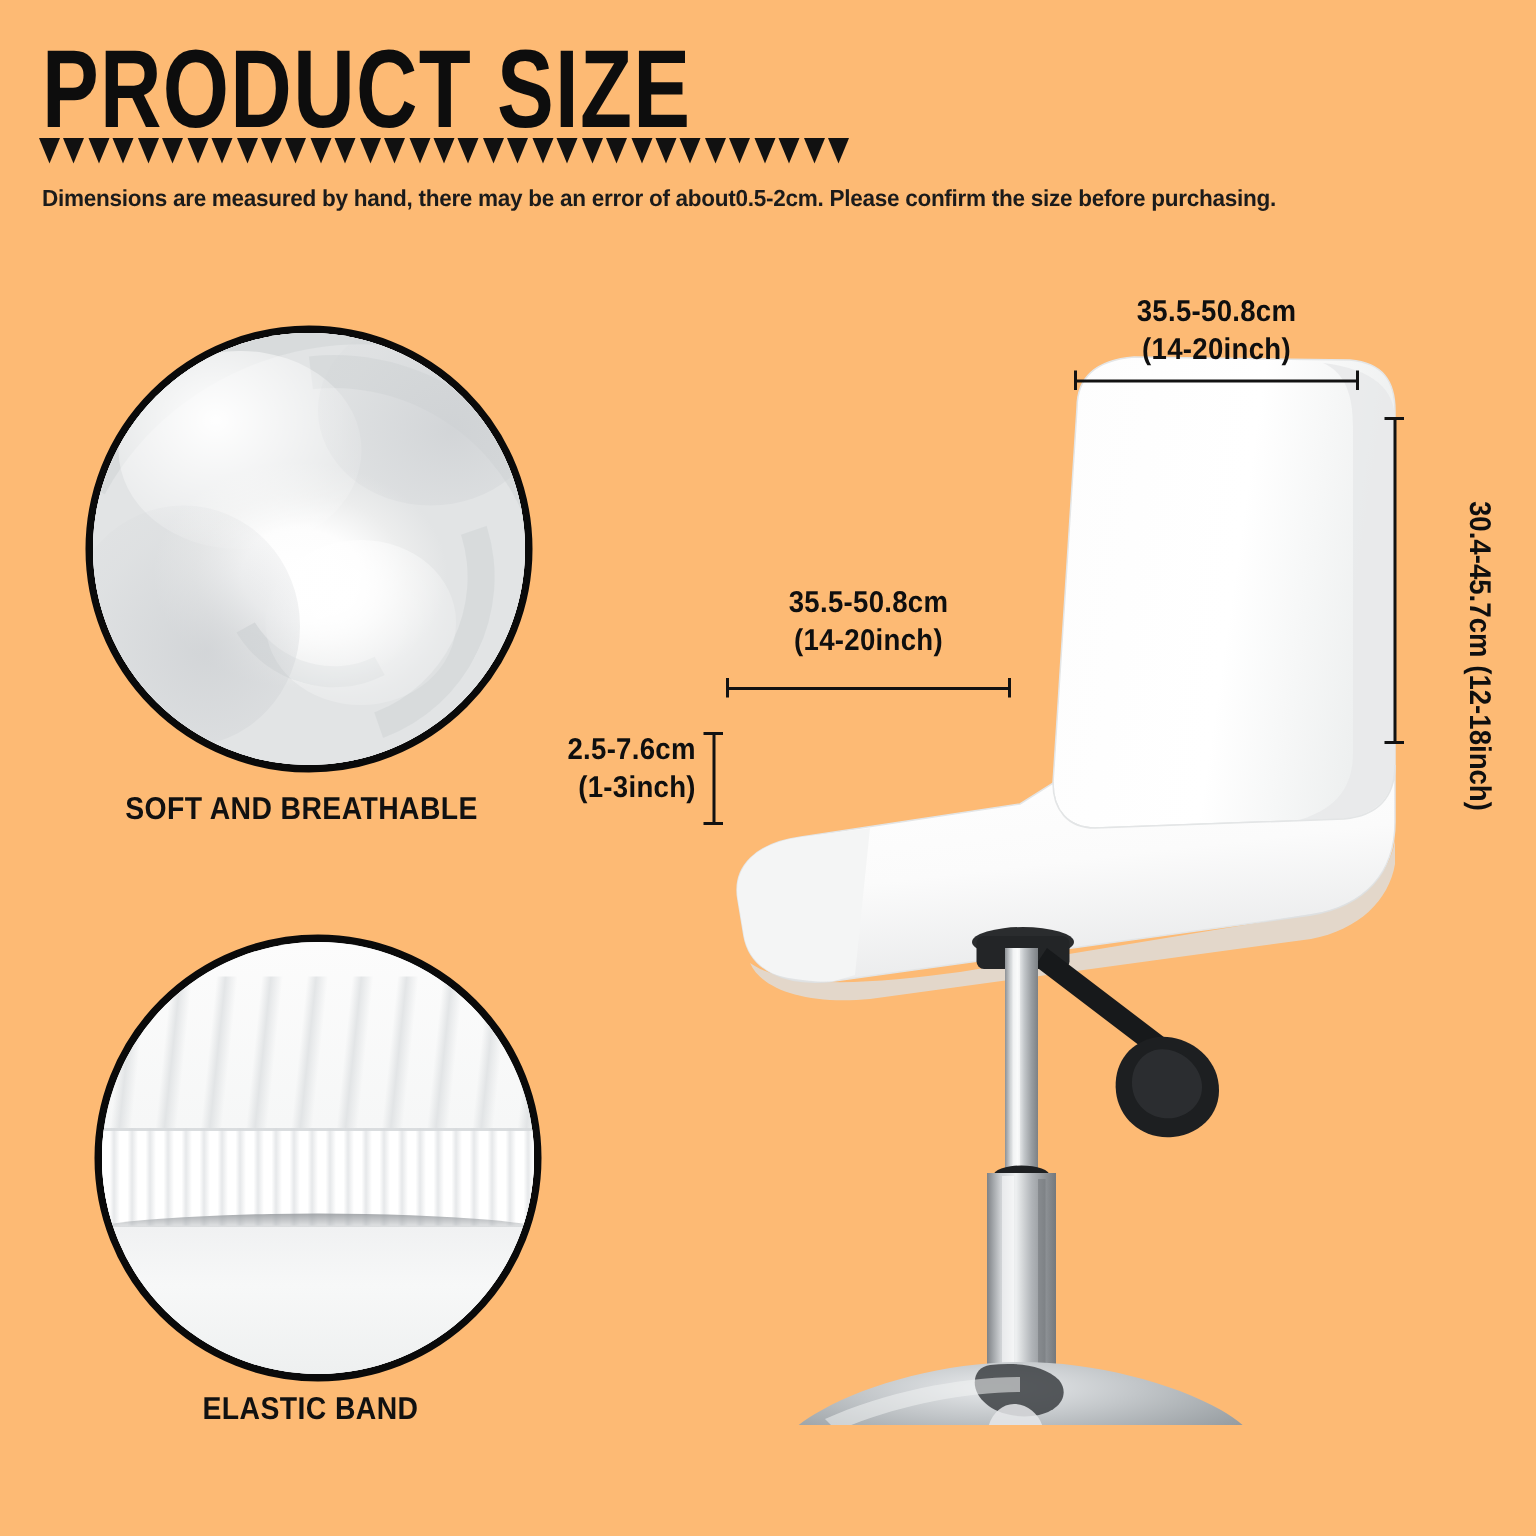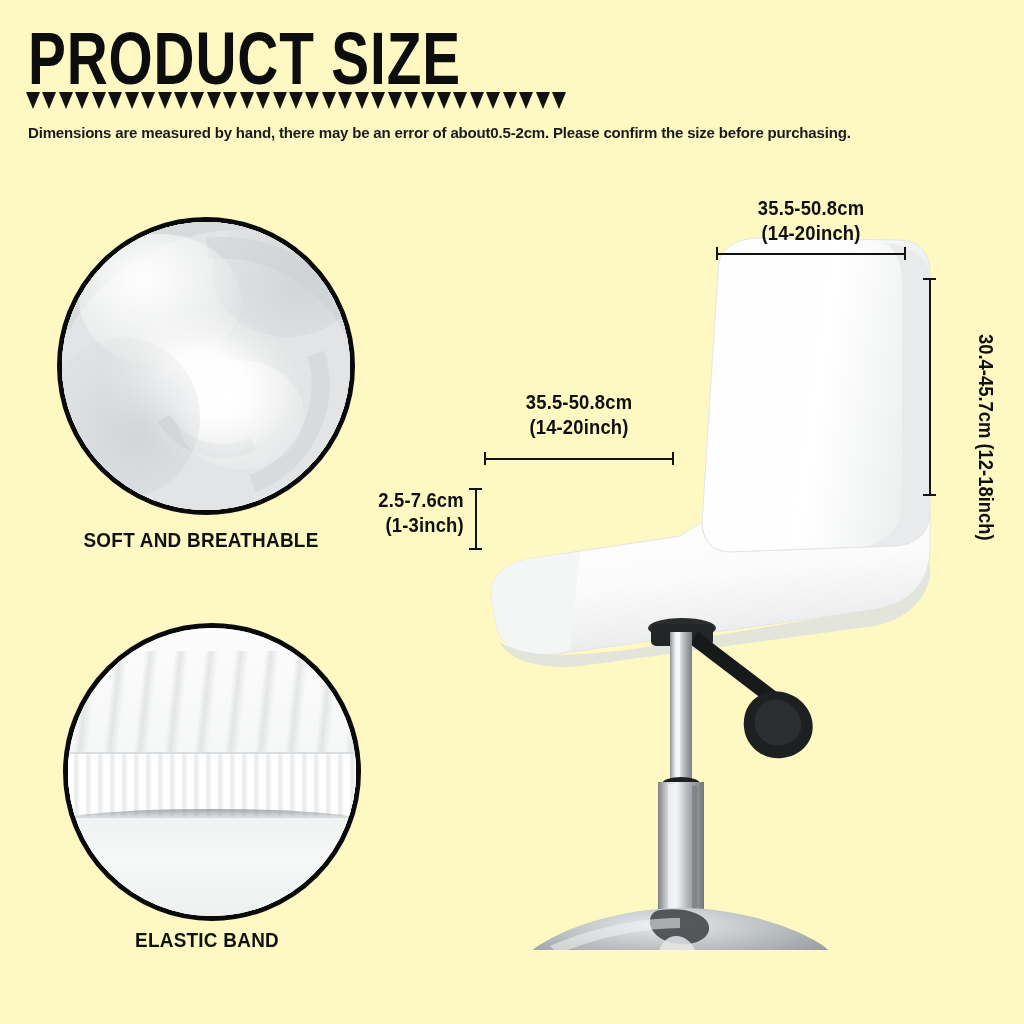--- a/index.html
+++ b/index.html
@@ -8,21 +8,21 @@
     padding: 0;
     background: #ffffff;
   }
   body {
     font-family: "Liberation Sans", sans-serif;
   }
   #page {
     position: relative;
     width: 1024px;
     height: 1024px;
-    background: #fef9c3;
+    background: #fdba74;
     overflow: hidden;
   }
 
   
   .title {
     position: absolute;
     left: 28px;
     top: 24px;
     font-family: "Liberation Sans", sans-serif;
     font-weight: 700;

